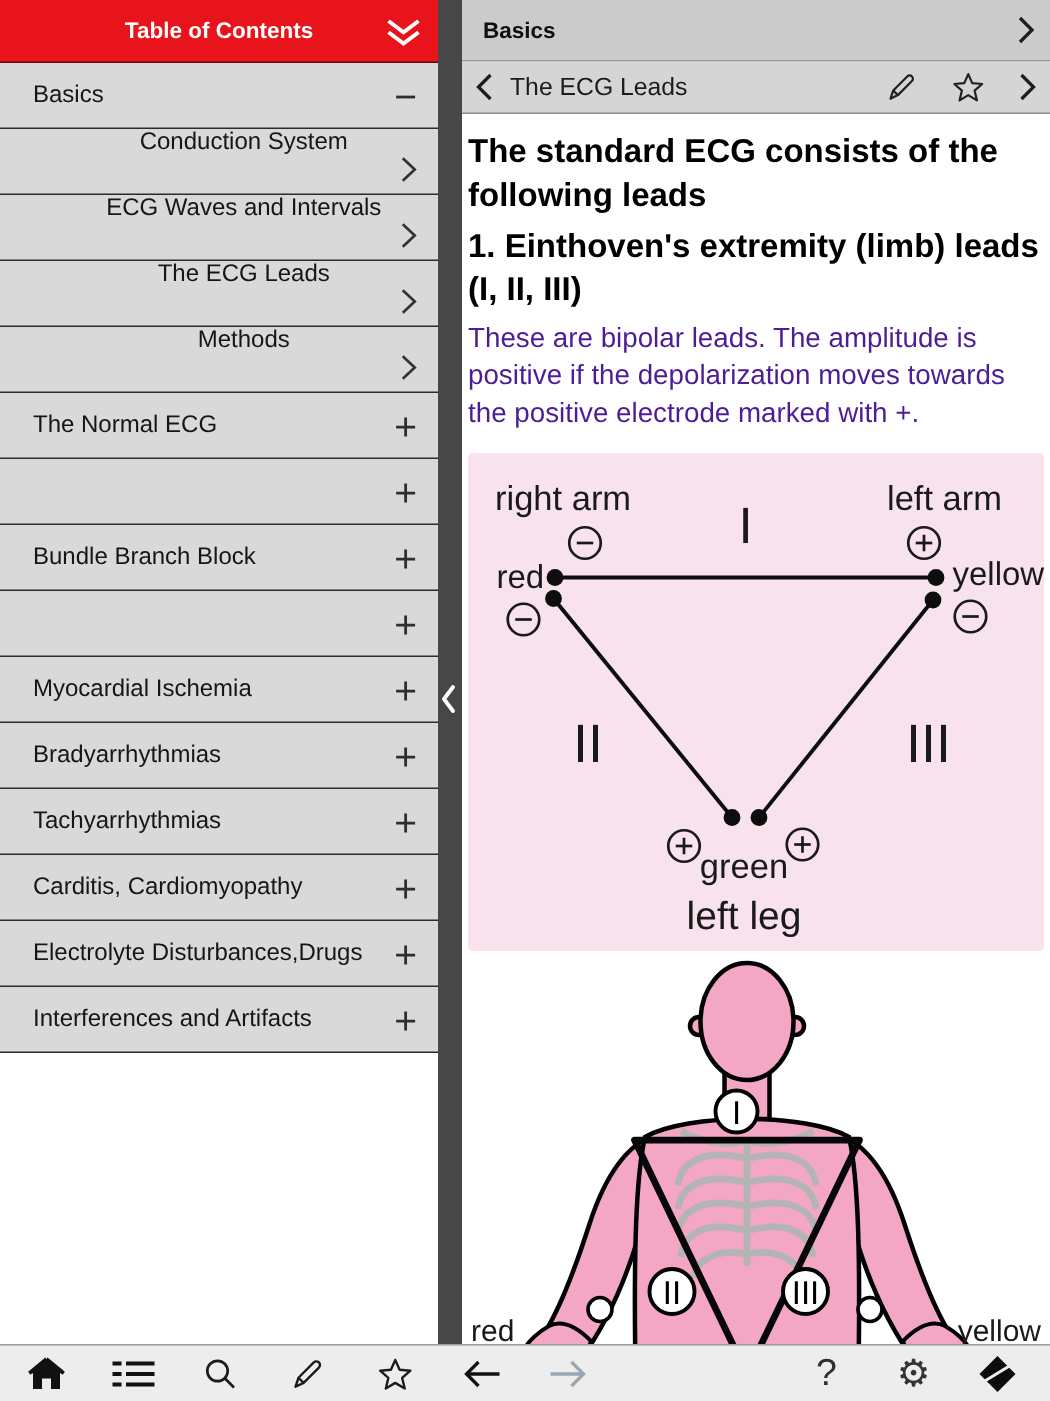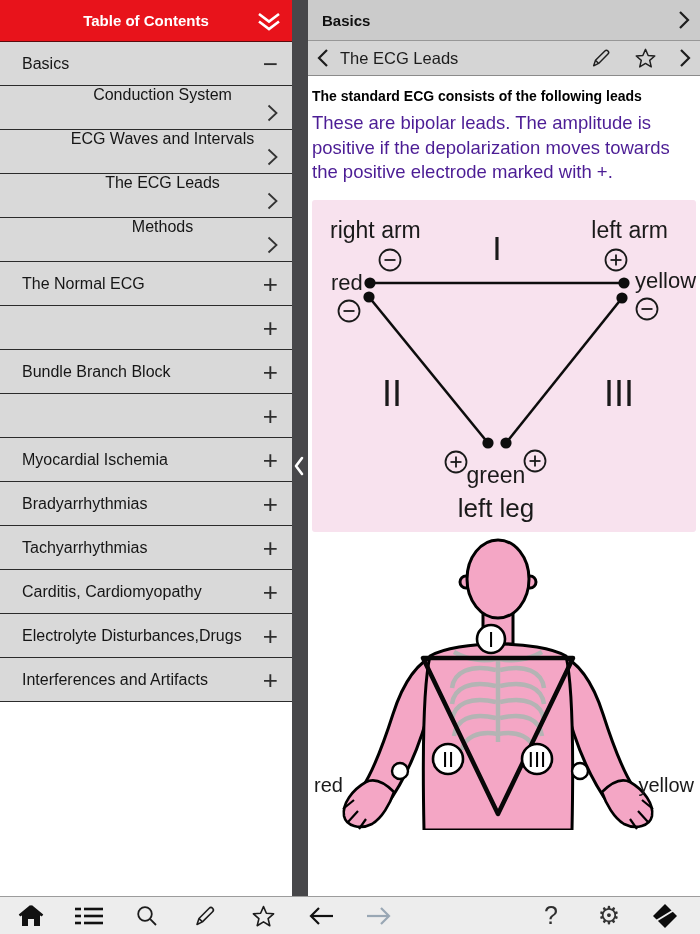--- a/index.html
+++ b/index.html
@@ -33,21 +33,21 @@
   #basics-bar{height:41px; background:var(--barDark); border-bottom:1px solid #979797;
               display:flex; align-items:center; padding:0 10px 0 14px;}
   #basics-bar .t{font-size:15px; font-weight:bold; color:#101010;}
   #basics-bar .chev{margin-left:auto;}
   #leads-bar{height:35px; background:var(--barLight); border-bottom:1px solid #8b8b8b;
              display:flex; align-items:center; padding:0 9px;}
   #leads-bar .t{font-size:16.5px; color:#1c1c1c; margin-left:11px;}
   #leads-bar .sp{flex:1;}
   #leads-bar .ic{margin-left:22px; display:flex; align-items:center;}
   .article{padding:11px 6px 0 4px;}
-  .article h1, .article h2{font-size:14px; line-height:1.3; color:#000; font-weight:bold; margin-bottom:6px;}
+  .article h1, .article h2{font-size:22px; line-height:1.3; color:#000; font-weight:bold; margin-bottom:6px;}
   .article p{font-size:18.5px; line-height:1.33; color:#4c1d95;}
   .fig-pink{margin:15px 4px 0 4px;}
   .fig-pink svg{display:block; border-radius:3px;}
   .fig-body svg{display:block;}
   
   #toolbar{position:absolute; left:0; bottom:0; width:700px; height:38px; background:var(--tb);
            border-top:1.5px solid #9c9c9c; display:flex; align-items:center; z-index:5;}
   .tb{width:58px; height:100%; display:flex; align-items:center; justify-content:center; cursor:default;}
   .tb.first{margin-left:2px;}
   .tb.sp{flex:1;}
@@ -211,20 +211,21 @@
       </span>
       <span class="ic">
         <svg width="12" height="20" viewBox="0 0 12 20">
           <polyline points="2,2 10,10 2,18" fill="none" stroke="#1d1d1d" stroke-width="2.2"></polyline>
         </svg>
       </span>
     </div>
 
     <div class="article">
       <h1>The standard ECG consists of the following leads</h1>
+      <h2>1. Einthoven's extremity (limb) leads (I, II, III)</h2>
       <p>These are bipolar leads. The amplitude is positive if the depolarization moves towards the positive electrode marked with +.</p>
     </div>
 
     <div class="fig-pink">
       <svg width="384" height="332" viewBox="0 0 384 332">
         <rect x="0" y="0" width="384" height="332" fill="#f8e2ee"></rect>
 
         <g stroke="#0d0d0d" stroke-width="2.6">
           <line x1="58" y1="83" x2="312" y2="83"></line>
           <line x1="57" y1="97" x2="176" y2="243"></line>

